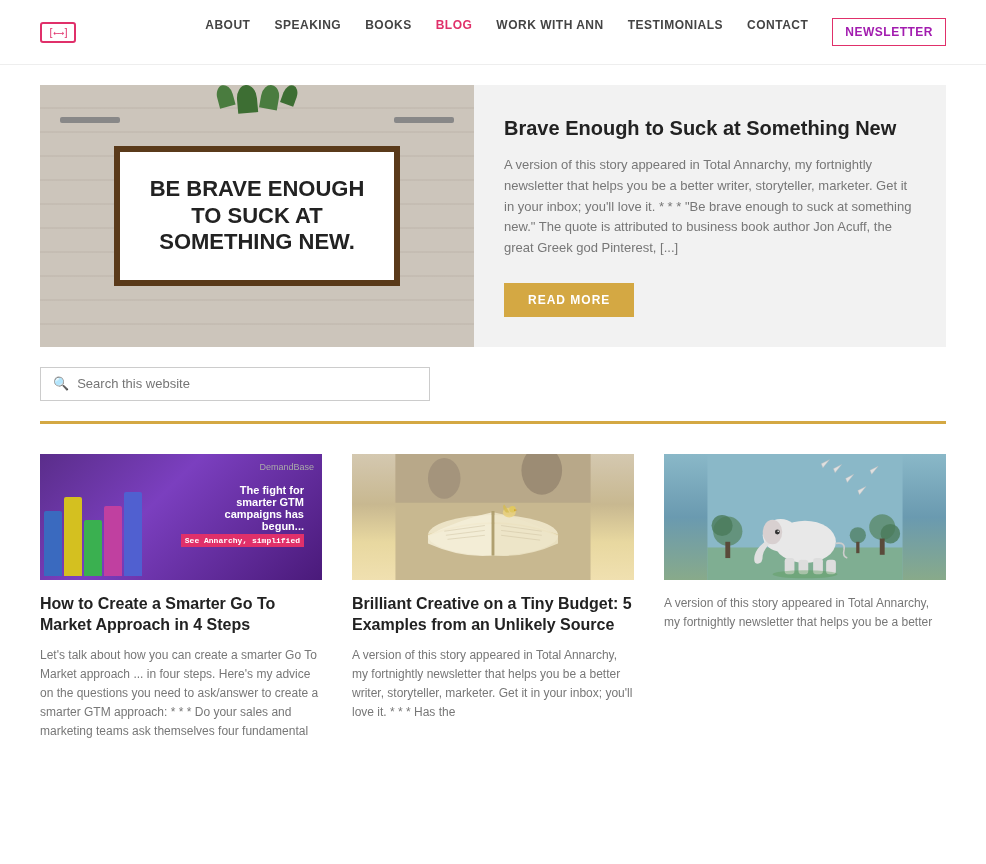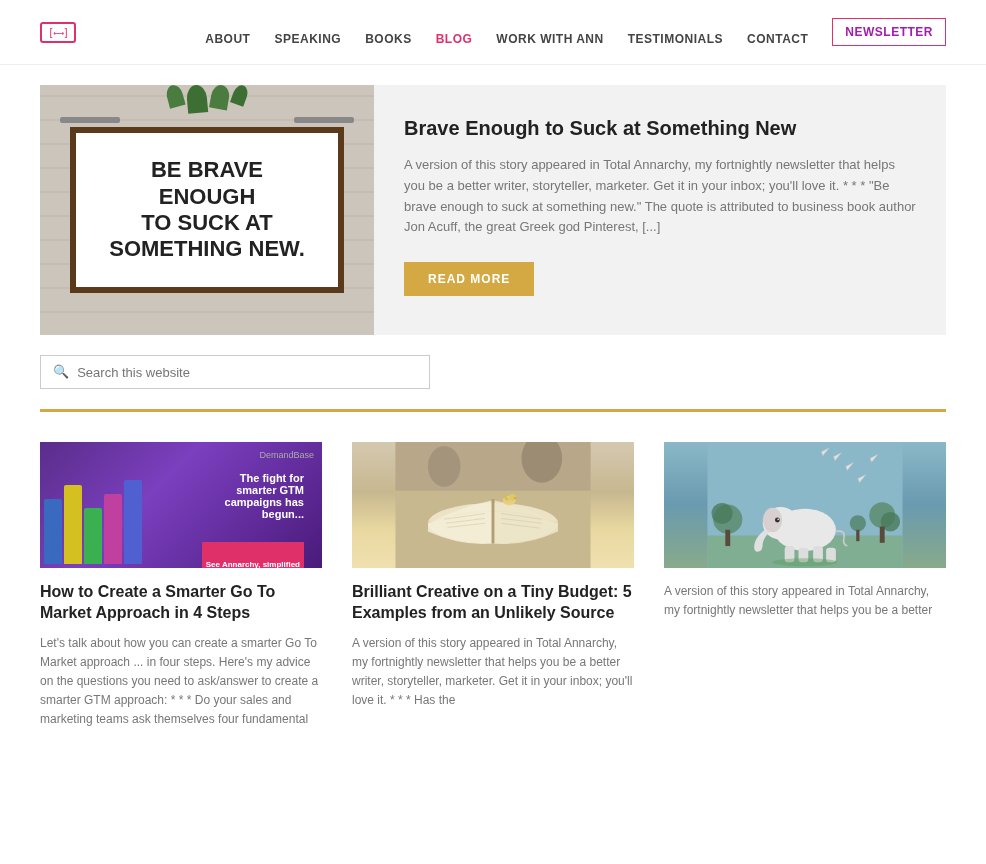--- a/index.html
+++ b/index.html
@@ -29,21 +29,21 @@
     }
     .logo-text {
       font-family: 'Arial Black', Arial, sans-serif;
       font-size: 22px;
       font-weight: 900;
       color: #222;
       letter-spacing: 1px;
     }
     nav {
       display: flex;
-      align-items: flex-end;
+      align-items: flex-start;
       gap: 24px;
     }
     .nav-link {
       font-family: Arial, sans-serif;
       font-size: 12px;
       font-weight: 600;
       color: #444;
       text-decoration: none;
       letter-spacing: 0.5px;
       text-transform: uppercase;
@@ -65,21 +65,21 @@
     }
 
     
     .featured-section {
       display: flex;
       margin: 0 40px;
       margin-top: 20px;
       background: #f2f2f2;
     }
     .featured-image {
-      width: 334px;
+      width: 434px;
       min-height: 250px;
       background: #c8c8c8;
       position: relative;
       overflow: hidden;
       flex-shrink: 0;
     }
     .billboard {
       background: #fff;
       border: 6px solid #5a3a1a;
       padding: 24px 30px;
@@ -355,21 +355,21 @@
           <div class="figure fig-yellow"></div>
           <div class="figure fig-green"></div>
           <div class="figure fig-pink"></div>
           <div class="figure" style="background:#5060d0;height:90%;width:18px;"></div>
         </div>
         <div class="card-img-1-text">
           <div>The fight for</div>
           <div>smarter GTM</div>
           <div>campaigns has</div>
           <div>begun...</div>
-          <div style="background:#e0306a;color:#fff;padding:18px 4px;font-size:8px;margin-top:22px;cursor:pointer;">See Annarchy, simplified</div>
+          <div style="background:#e0306a;color:#fff;padding:2px 4px;font-size:8px;margin-top:2px;cursor:pointer;font-family:Liberation Mono, monospace;">See Annarchy, simplified</div>
         </div>
       </div>
     </div>
     <h3 class="blog-card-title">How to Create a Smarter Go To Market Approach in 4 Steps</h3>
     <p class="blog-card-excerpt">Let's talk about how you can create a smarter Go To Market approach ... in four steps. Here's my advice on the questions you need to ask/answer to create a smarter GTM approach: * * * Do your sales and marketing teams ask themselves four fundamental</p>
   </div>
 
   <div class="blog-card">
     <div class="blog-card-image">
       <div class="card-img-2">

